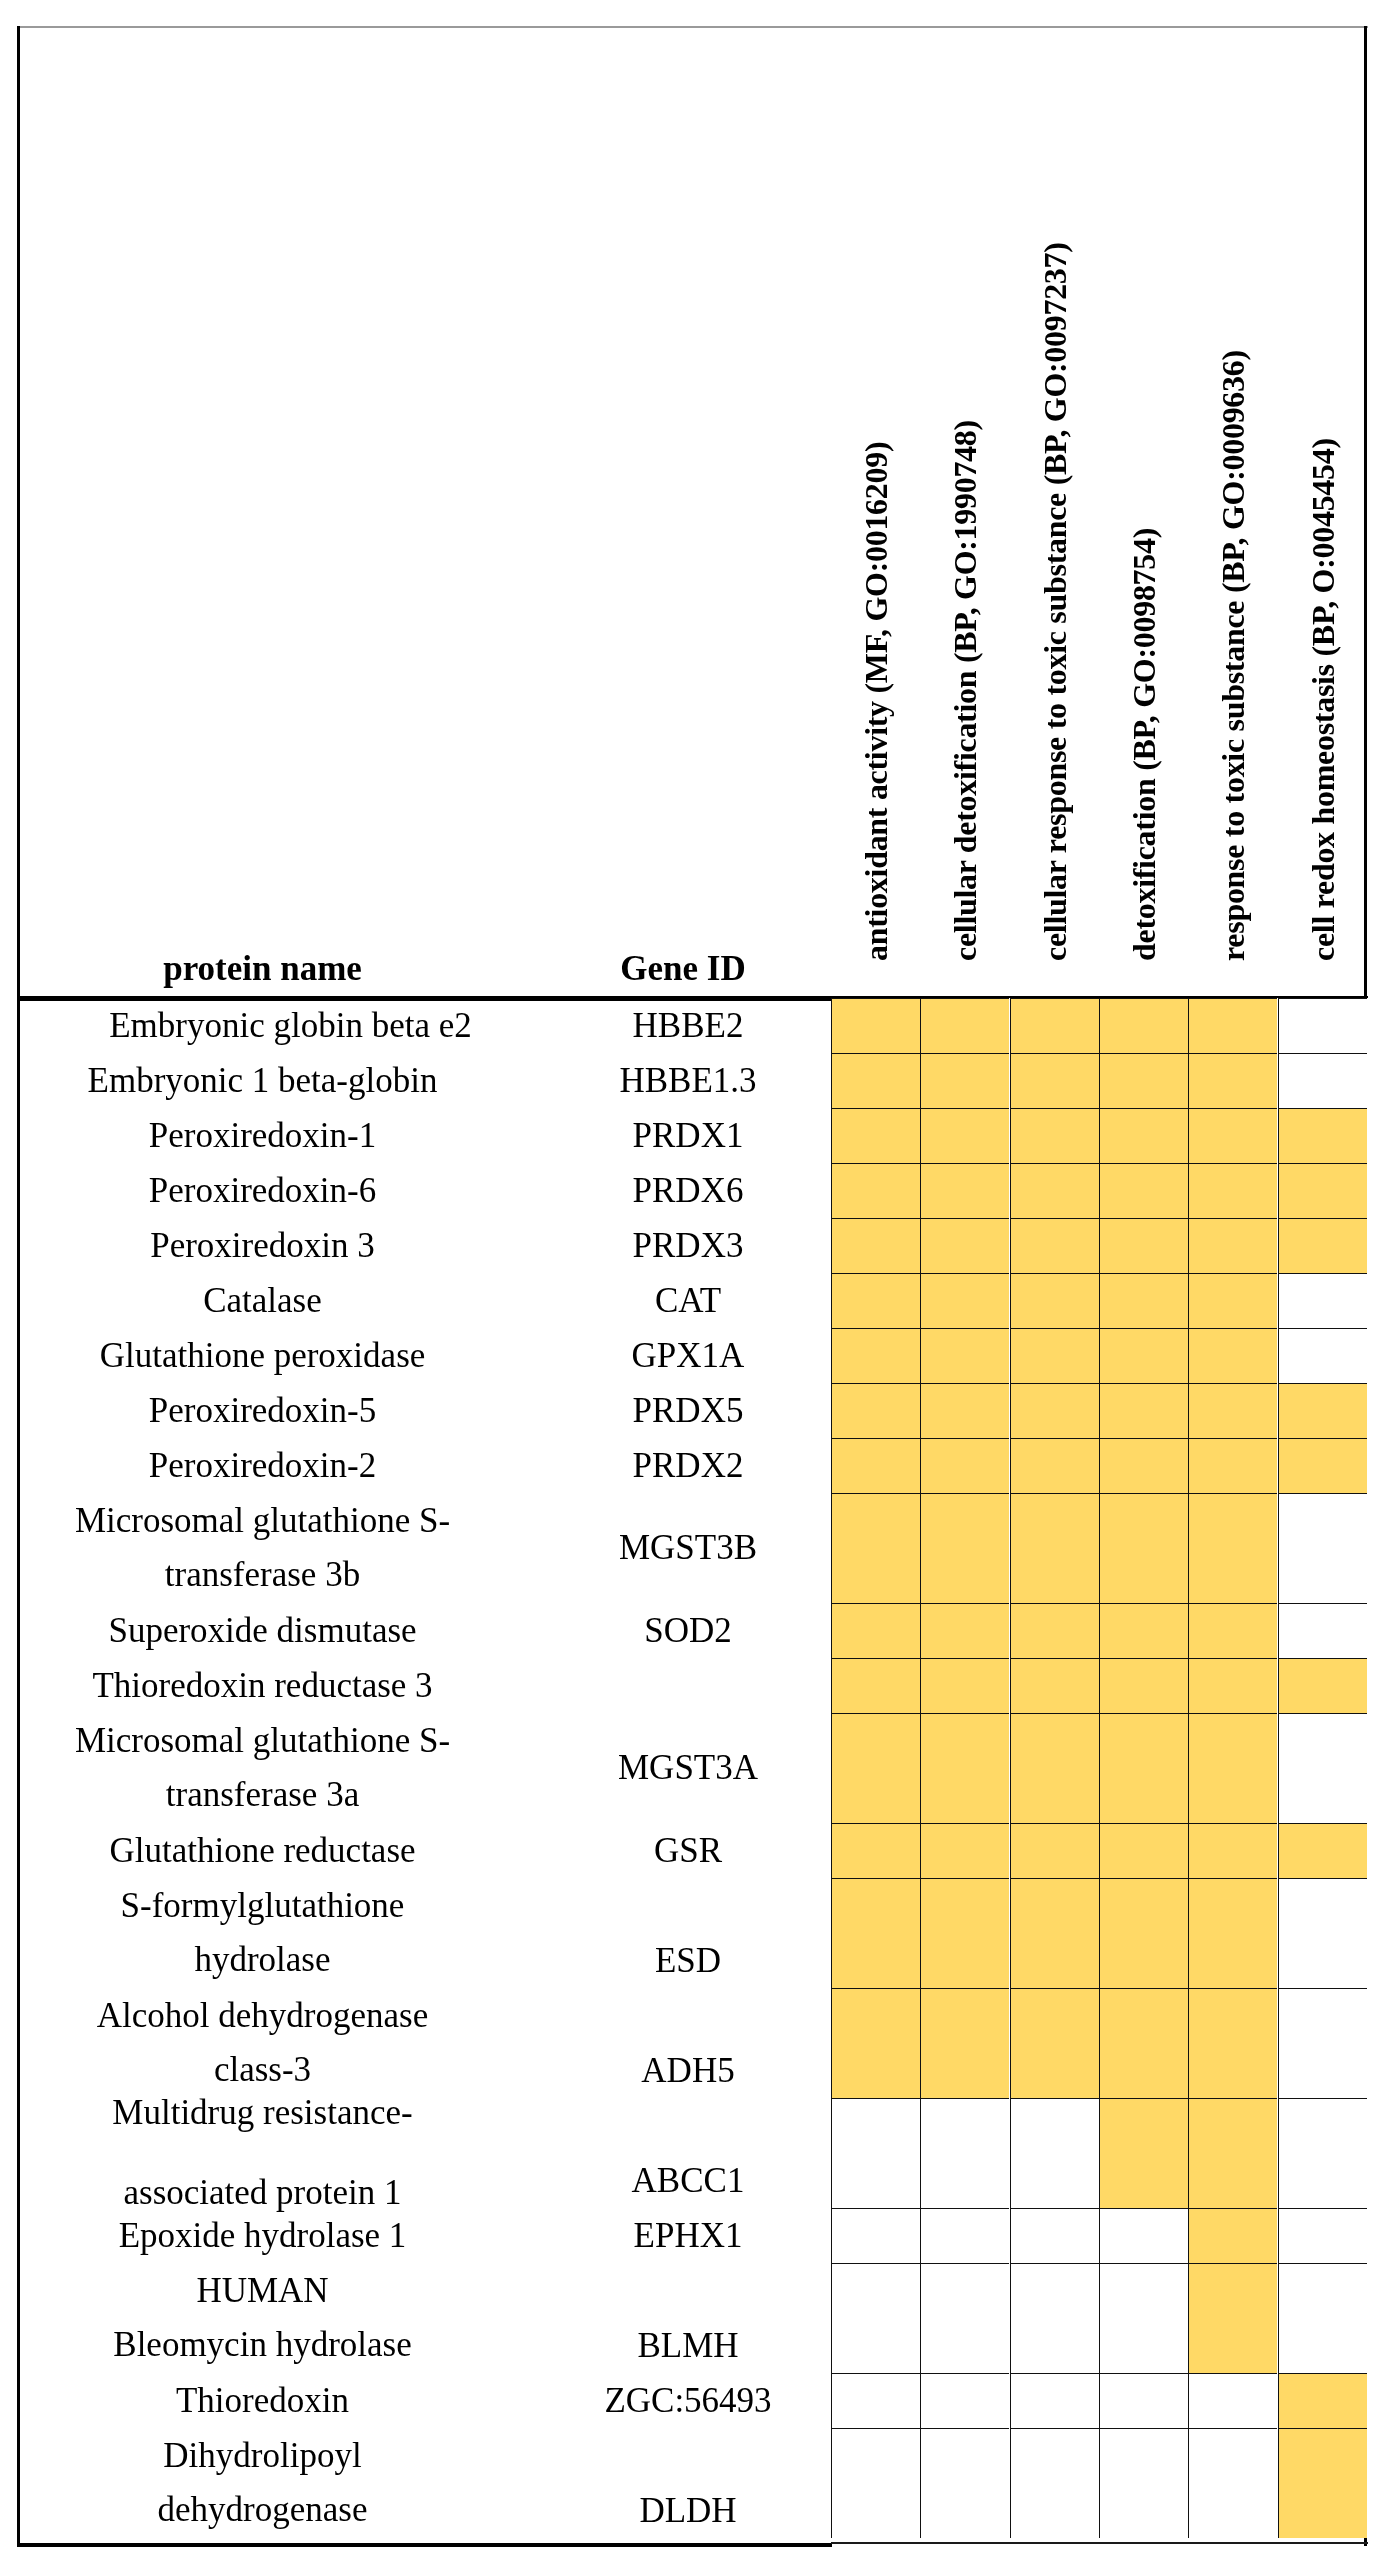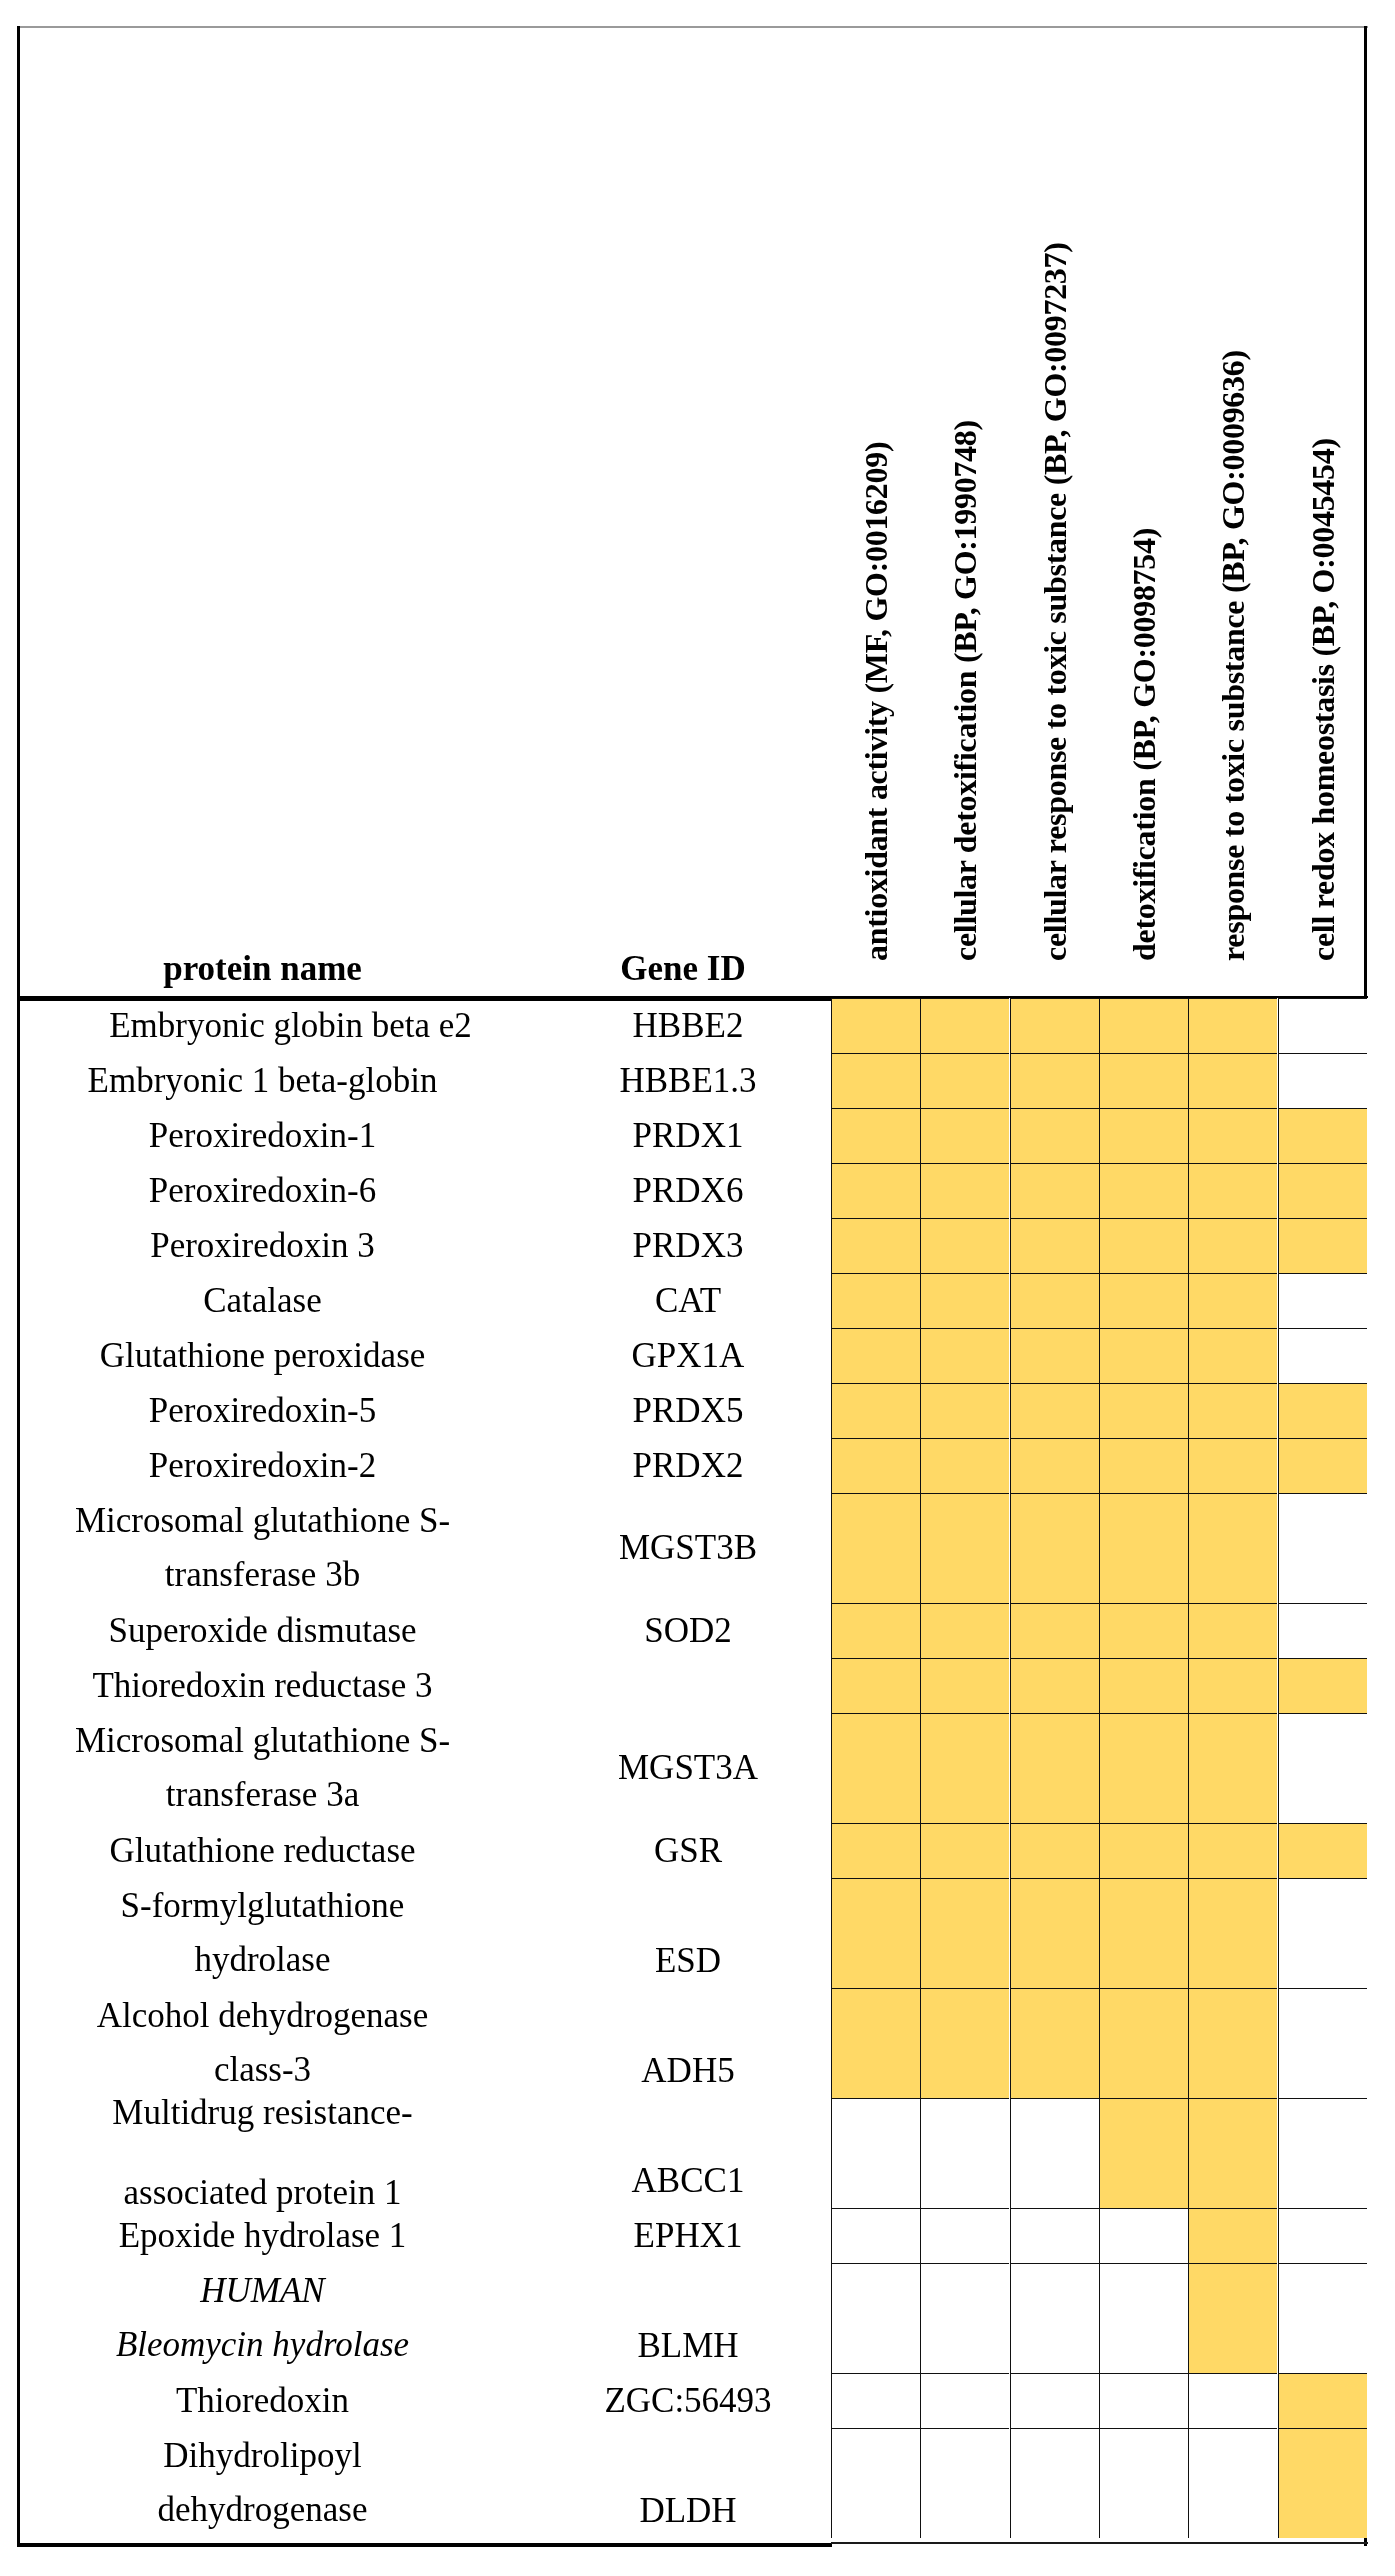--- a/index.html
+++ b/index.html
@@ -283,21 +283,21 @@
       </div>
       <div class="cell-gene">EPHX1</div>
       <div class="gocell off" style="left: 811px; background: rgb(255, 255, 255);"></div>
       <div class="gocell off" style="left: 900px; background: rgb(255, 255, 255);"></div>
       <div class="gocell off" style="left: 990px; background: rgb(255, 255, 255);"></div>
       <div class="gocell off" style="left: 1079px; background: rgb(255, 255, 255);"></div>
       <div class="gocell on" style="left: 1168px; background: rgb(255, 217, 102);"></div>
       <div class="gocell off" style="left: 1258px; background: rgb(255, 255, 255);"></div>
     </div>
     <div class="row" style="top: 2263px; height: 110px;">
-      <div class="cell-name" style="flex-direction: column; font-style: italic;">
+      <div class="cell-name" style="flex-direction: column;">
         <div>HUMAN</div>
         <div>Bleomycin hydrolase</div>
       </div>
       <div class="cell-gene bottom">BLMH</div>
       <div class="gocell off" style="left: 811px; background: rgb(255, 255, 255);"></div>
       <div class="gocell off" style="left: 900px; background: rgb(255, 255, 255);"></div>
       <div class="gocell off" style="left: 990px; background: rgb(255, 255, 255);"></div>
       <div class="gocell off" style="left: 1079px; background: rgb(255, 255, 255);"></div>
       <div class="gocell on" style="left: 1168px; background: rgb(255, 217, 102);"></div>
       <div class="gocell off" style="left: 1258px; background: rgb(255, 255, 255);"></div>

